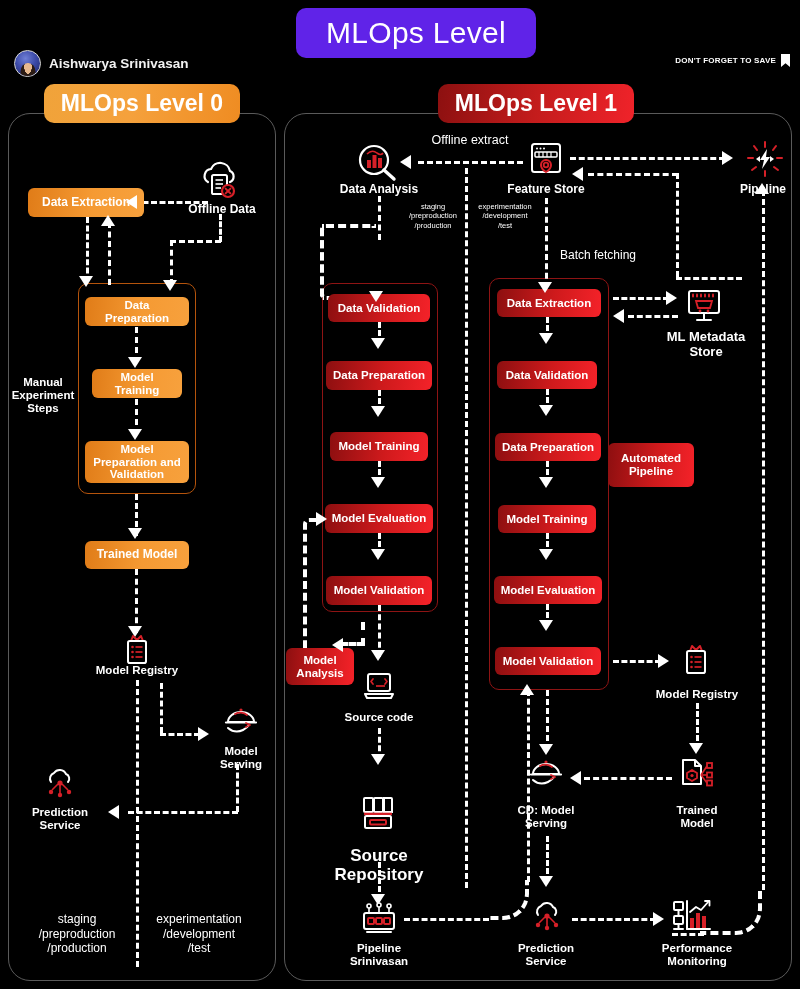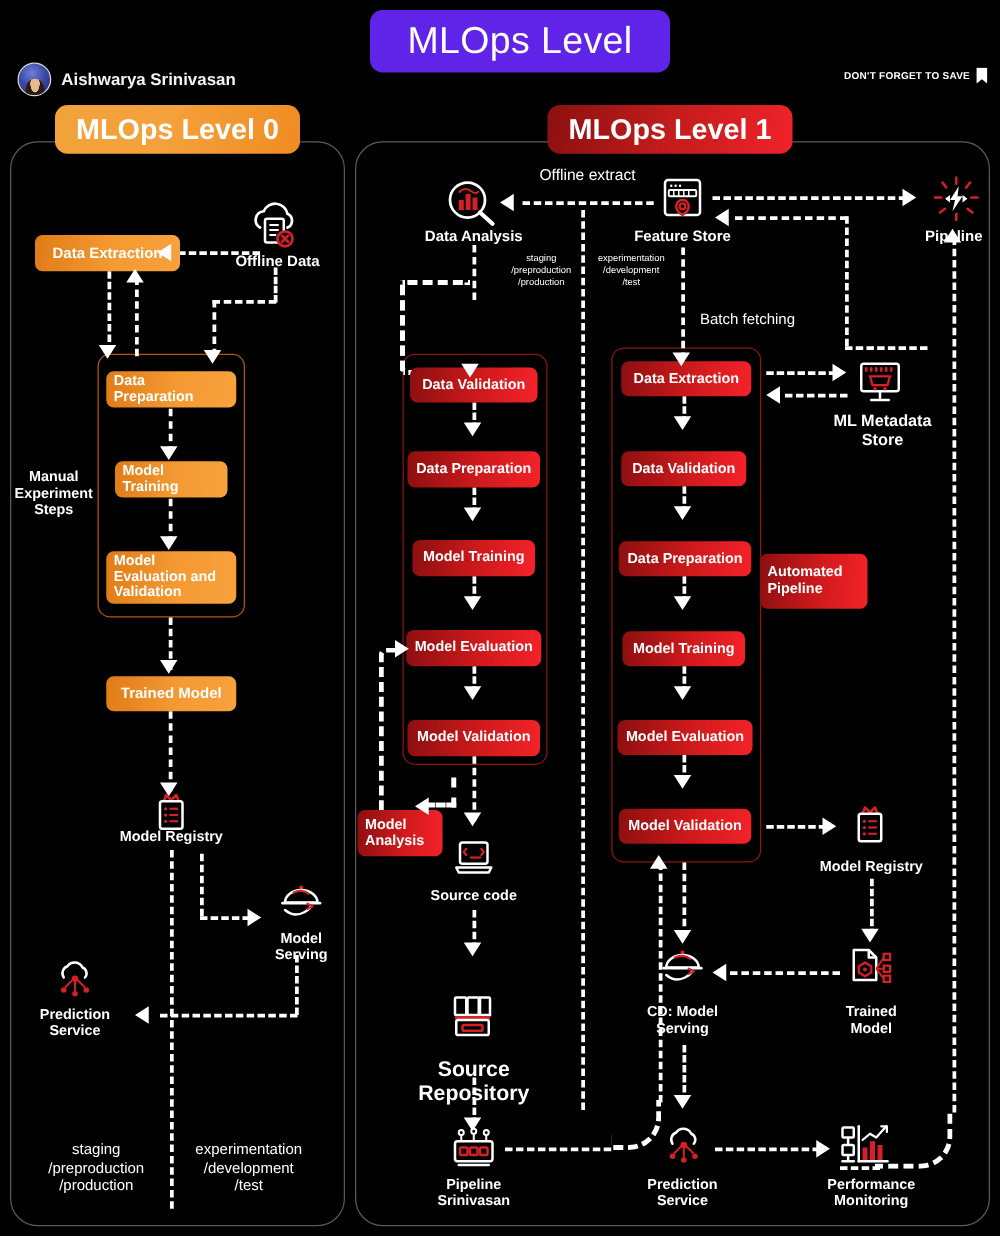--- a/index.html
+++ b/index.html
@@ -50,21 +50,21 @@
     position: absolute; border-radius: 10px; display: flex; align-items: center; justify-content: center;
     color: #fff; font-size: 23px; font-weight: 700; z-index: 6; white-space: nowrap;
   }
   #pill-l0 { left: 44px; top: 84px; width: 196px; height: 39px;
     background: linear-gradient(100deg,#f0a33a 0%,#f5a13c 45%,#ef8c22 100%); }
   #pill-l1 { left: 438px; top: 84px; width: 196px; height: 39px;
     background: linear-gradient(100deg,#8c1010 0%,#c31c1c 50%,#f0232a 100%); }
 
   
   .node {
-    position: absolute; display: flex; align-items: center; justify-content: center; 
+    position: absolute; display: flex; align-items: center; justify-content: center; text-align: center;
     border-radius: 6px; color: #ffffff; font-weight: 700; line-height: 1.12; z-index: 4;
     padding: 2px 6px;
   }
   .node.orange { background: linear-gradient(95deg,#e07c18 0%,#f59a33 55%,#f7a13d 100%); }
   .node.red    { background: linear-gradient(95deg,#8d0f10 0%,#cf1a1c 55%,#f42229 100%); }
 
   .grp { position: absolute; border-radius: 10px; z-index: 2; }
   .grp.orange-b { border: 1.4px solid #b5540c; }
   .grp.red-b    { border: 1.4px solid #8e1414; }
 
@@ -151,21 +151,21 @@
   <div class="arw left" style="left:108px; top:805px;"></div>
 
   <div class="dv thin" style="left:136px; top:680px; height:287px;"></div>
 
   <div class="node orange" style="left:28px; top:188px; width:116px; height:29px; font-size:12px;">Data Extraction</div>
 
   <div class="grp orange-b" style="left:78px; top:283px; width:118px; height:211px;"></div>
 
   <div class="node orange" style="left:85px; top:297px; width:104px; height:29px; font-size:11.5px;">Data Preparation</div>
   <div class="node orange" style="left:92px; top:369px; width:90px; height:29px; font-size:11.5px;">Model Training</div>
-  <div class="node orange" style="left:85px; top:441px; width:104px; height:42px; font-size:11.5px;">Model Evaluation
+  <div class="node orange" style="left:85px; top:441px; width:104px; height:42px; font-size:11.5px;">Model Preparation
 and Validation</div>
   <div class="node orange" style="left:85px; top:541px; width:104px; height:28px; font-size:12px;">Trained Model</div>
 
   <div class="lbl" style="left:176px; top:203px; width:92px; font-size:12px;">Offline Data</div>
   <div class="lbl" style="left:8px; top:376px; width:70px; font-size:11.5px;">Manual
 Experiment
 Steps</div>
   <div class="lbl" style="left:85px; top:664px; width:104px; font-size:11.5px;">Model Registry</div>
   <div class="lbl" style="left:208px; top:745px; width:66px; font-size:11.5px;">Model
 Serving</div>

